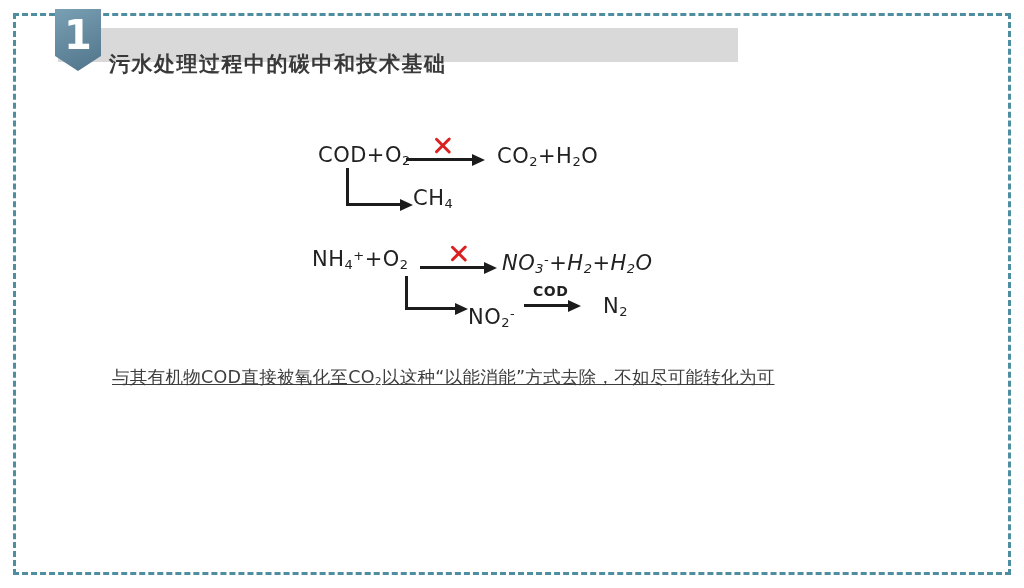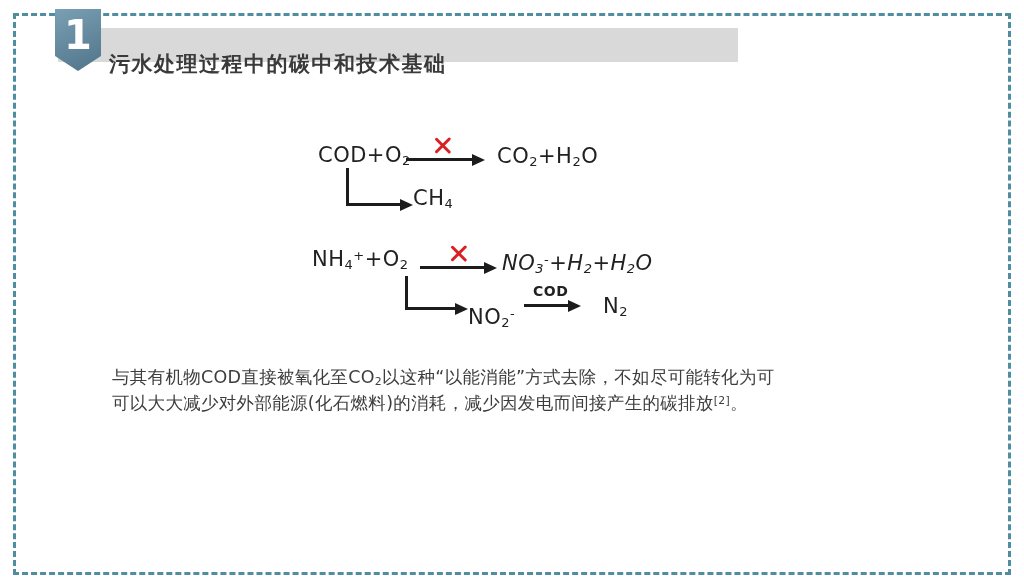--- a/index.html
+++ b/index.html
@@ -71,21 +71,21 @@
   .cod-label{
     position:absolute;font-size:14px;font-weight:bold;letter-spacing:0.5px;
     color:var(--equation_text,#212121);white-space:nowrap;
   }
 
   .paragraph{
     position:absolute;left:112px;top:365px;width:820px;
     font-size:17.5px;line-height:25.5px;letter-spacing:0.3px;
     color:var(--body_text,#3d3d3d);
   }
-  .pline{white-space:nowrap;}
+  .pline{white-space:nowrap;text-decoration:underline;}
 
   
   .f-r1-lhs{left:318px;top:142px;}
   .a1{left:406px;top:158px;width:66px;}
   .c1{left:434px;top:137px;}
   .f-r1-rhs{left:497px;top:143px;}
   .e1{left:346px;top:168px;width:51px;height:35px;}
   .f-ch4{left:413px;top:185px;}
 
   .f-r2-lhs{left:312px;top:246px;}
@@ -131,16 +131,15 @@
     <div class="elbow e2"></div>
     <div class="formula f-no2">NO<sub>2</sub><sup>-</sup></div>
     <div class="cod-label">COD</div>
     <div class="h-arrow a3"></div>
     <div class="formula f-n2">N<sub>2</sub></div>
 
   </div>
 
   <div class="paragraph">
     <div class="pline">与其有机物COD直接被氧化至CO<sub>2</sub>以这种“以能消能”方式去除，不如尽可能转化为可</div>
-    <div class="pline">可以大大减少对外部能源(化石燃料)的消耗，减少因发电而间接产生的碳排放<sup>[2]</sup>。</div>
   </div>
 
 </div>
 
 </body></html>

